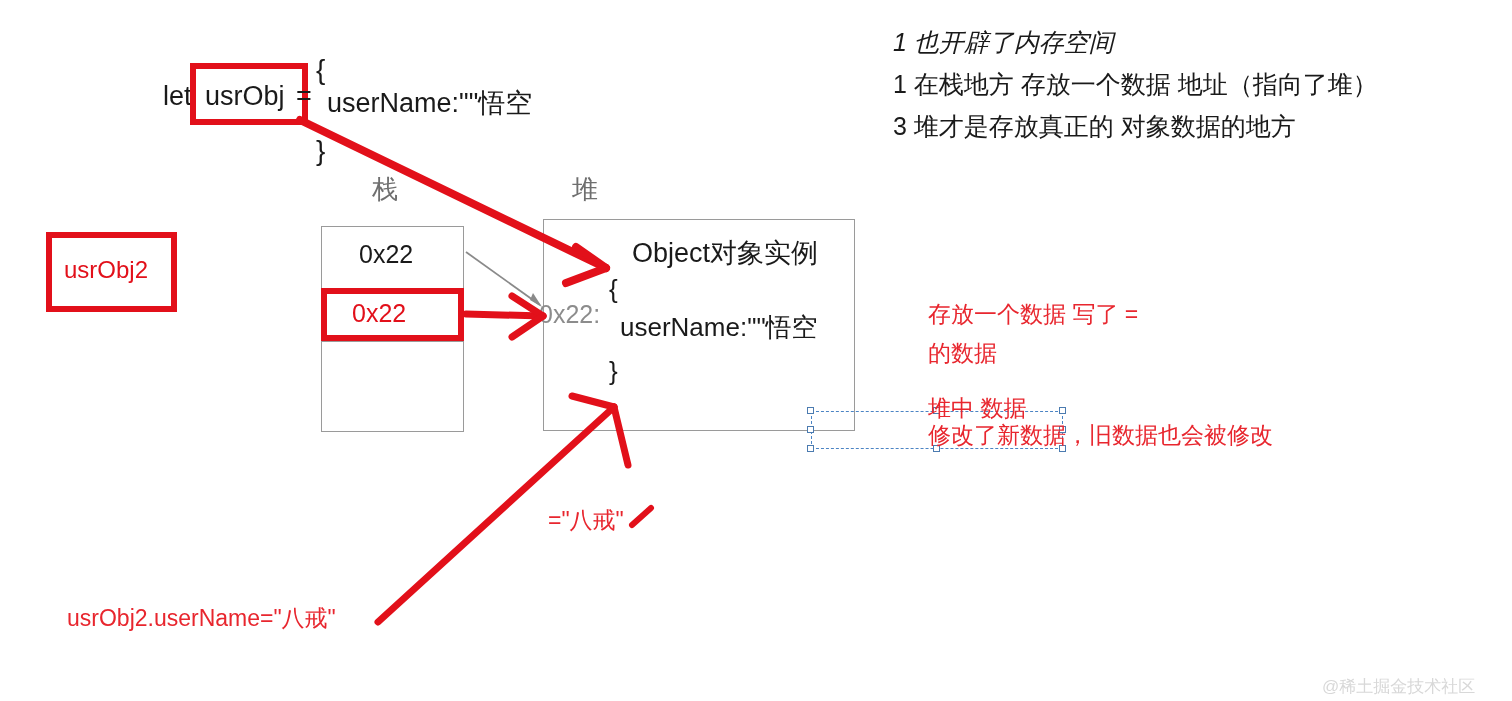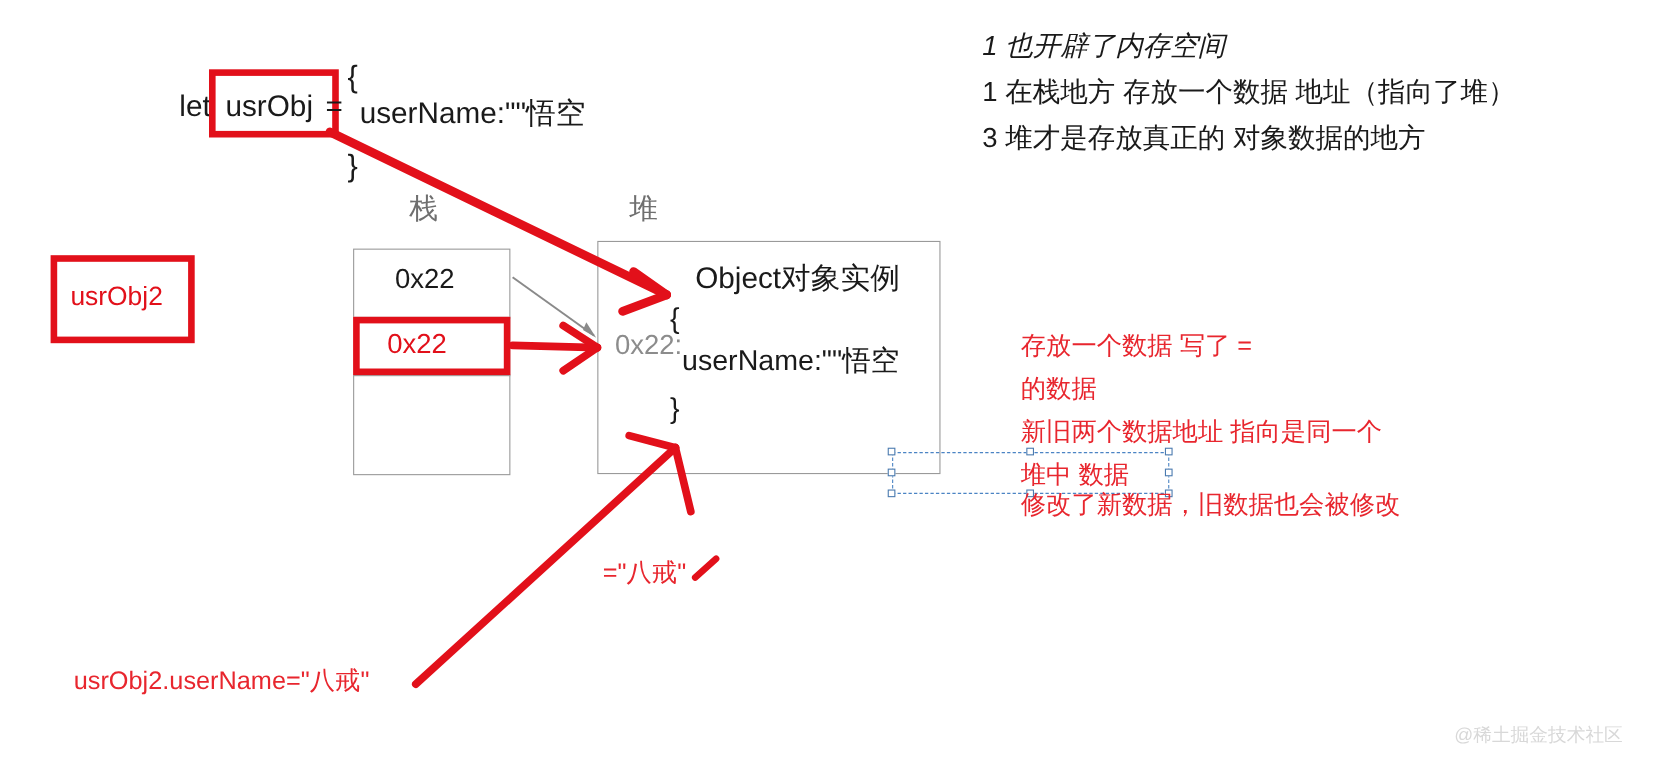--- a/index.html
+++ b/index.html
@@ -138,21 +138,21 @@
   <div class="abs cell-divider" style="left:321px; top:288px; width:143px;"></div>
   <div class="abs cell-divider" style="left:321px; top:340px; width:143px;"></div>
 
   <div class="abs stack-val" style="left:359px; top:240px;">0x22</div>
 
   <div class="abs red-cell" style="left:321px; top:288px; width:143px; height:53px;"></div>
   <div class="abs stack-val-red" style="left:352px; top:299px;">0x22</div>
 
   <div class="abs gray-box" style="left:543px; top:219px; width:312px; height:212px;"></div>
 
-  <div class="abs heap-addr" style="left:559px; top:300px;text-align:right;">0x22:</div>
+  <div class="abs heap-addr" style="left:539px; top:300px;text-align:right;">0x22:</div>
 
   <div class="abs black-text" style="left:632px; top:239px; font-size:27px;">Object对象实例</div>
   <div class="abs black-text" style="left:609px; top:275px; font-size:26px;">{</div>
   <div class="abs black-text" style="left:620px; top:313px; font-size:26px;">userName:""悟空</div>
   <div class="abs black-text" style="left:609px; top:357px; font-size:26px;">}</div>
 
   <div class="abs" style="left:811px; top:411px; width:252px; height:38px;">
     <div class="sel-rect" style="position:absolute; left:0; top:0; width:252px; height:38px;"></div>
     <div class="sel-handle" style="left:-4px; top:-4px;"></div>
     <div class="sel-handle" style="left:122px; top:-4px;"></div>
@@ -165,32 +165,31 @@
   </div>
 
   <div class="abs" style="left:893px; top:30px;">
     <div class="note-line" style="margin-bottom:17px;font-style:italic;">1 也开辟了内存空间</div>
     <div class="note-line" style="margin-bottom:17px;">1 在栈地方 存放一个数据 地址（指向了堆）</div>
     <div class="note-line">3 堆才是存放真正的 对象数据的地方</div>
   </div>
 
   <div class="abs" style="left:928px; top:303px;">
     <div class="red-text" style="margin-bottom:16px;">存放一个数据   写了 =</div>
-    <div class="red-text" style="margin-bottom:16px;">的数据</div>
-    <div class="red-text" style="margin-bottom:16px;">新旧两个数据地址 指向是同一个</div>
+    <div class="red-text" style="margin-bottom:32px;">的数据</div>
     <div class="red-text" style="margin-bottom:4px;">堆中 数据</div>
     <div class="red-text">修改了新数据，旧数据也会被修改</div>
   </div>
 
 
   <div class="abs red-text" style="left:67px; top:607px;">usrObj2.userName="八戒"</div>
 
   <div class="abs red-text" style="left:548px; top:509px;">="八戒"</div>
 
-  <div class="abs watermark" style="left:1322px; top:657px;">@稀土掘金技术社区</div>
+  <div class="abs watermark" style="left:1322px; top:675px;">@稀土掘金技术社区</div>
 
   <svg class="overlay" viewBox="0 0 1512 701" xmlns="http://www.w3.org/2000/svg">
 
     <g>
       <line x1="466" y1="252" x2="540" y2="305" stroke="#8a8a8a" stroke-width="1.8"></line>
       <polygon points="542,307 530,300 533,293" fill="#8a8a8a"></polygon>
     </g>
 
     <g stroke="#e2101a" fill="none" stroke-width="8" stroke-linecap="round">
       <line x1="300" y1="120" x2="606" y2="268"></line>

